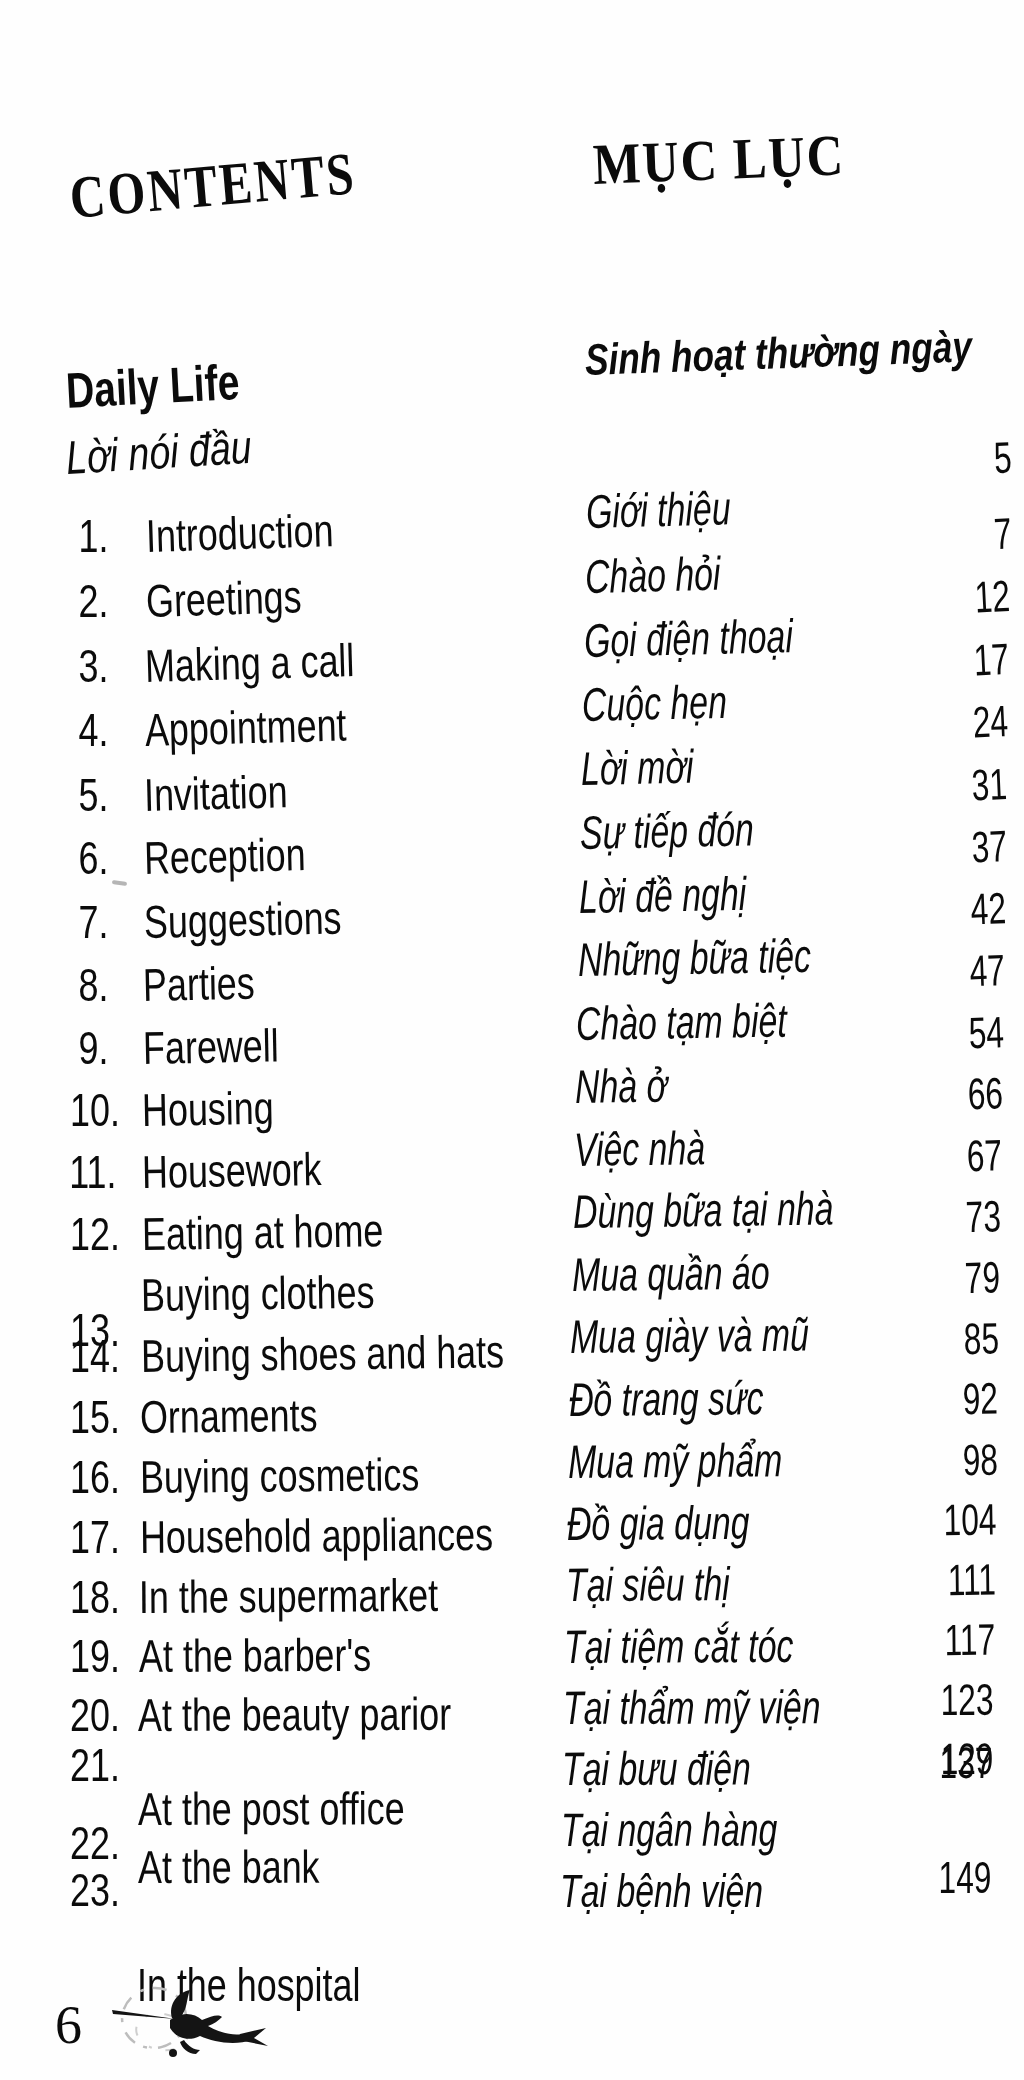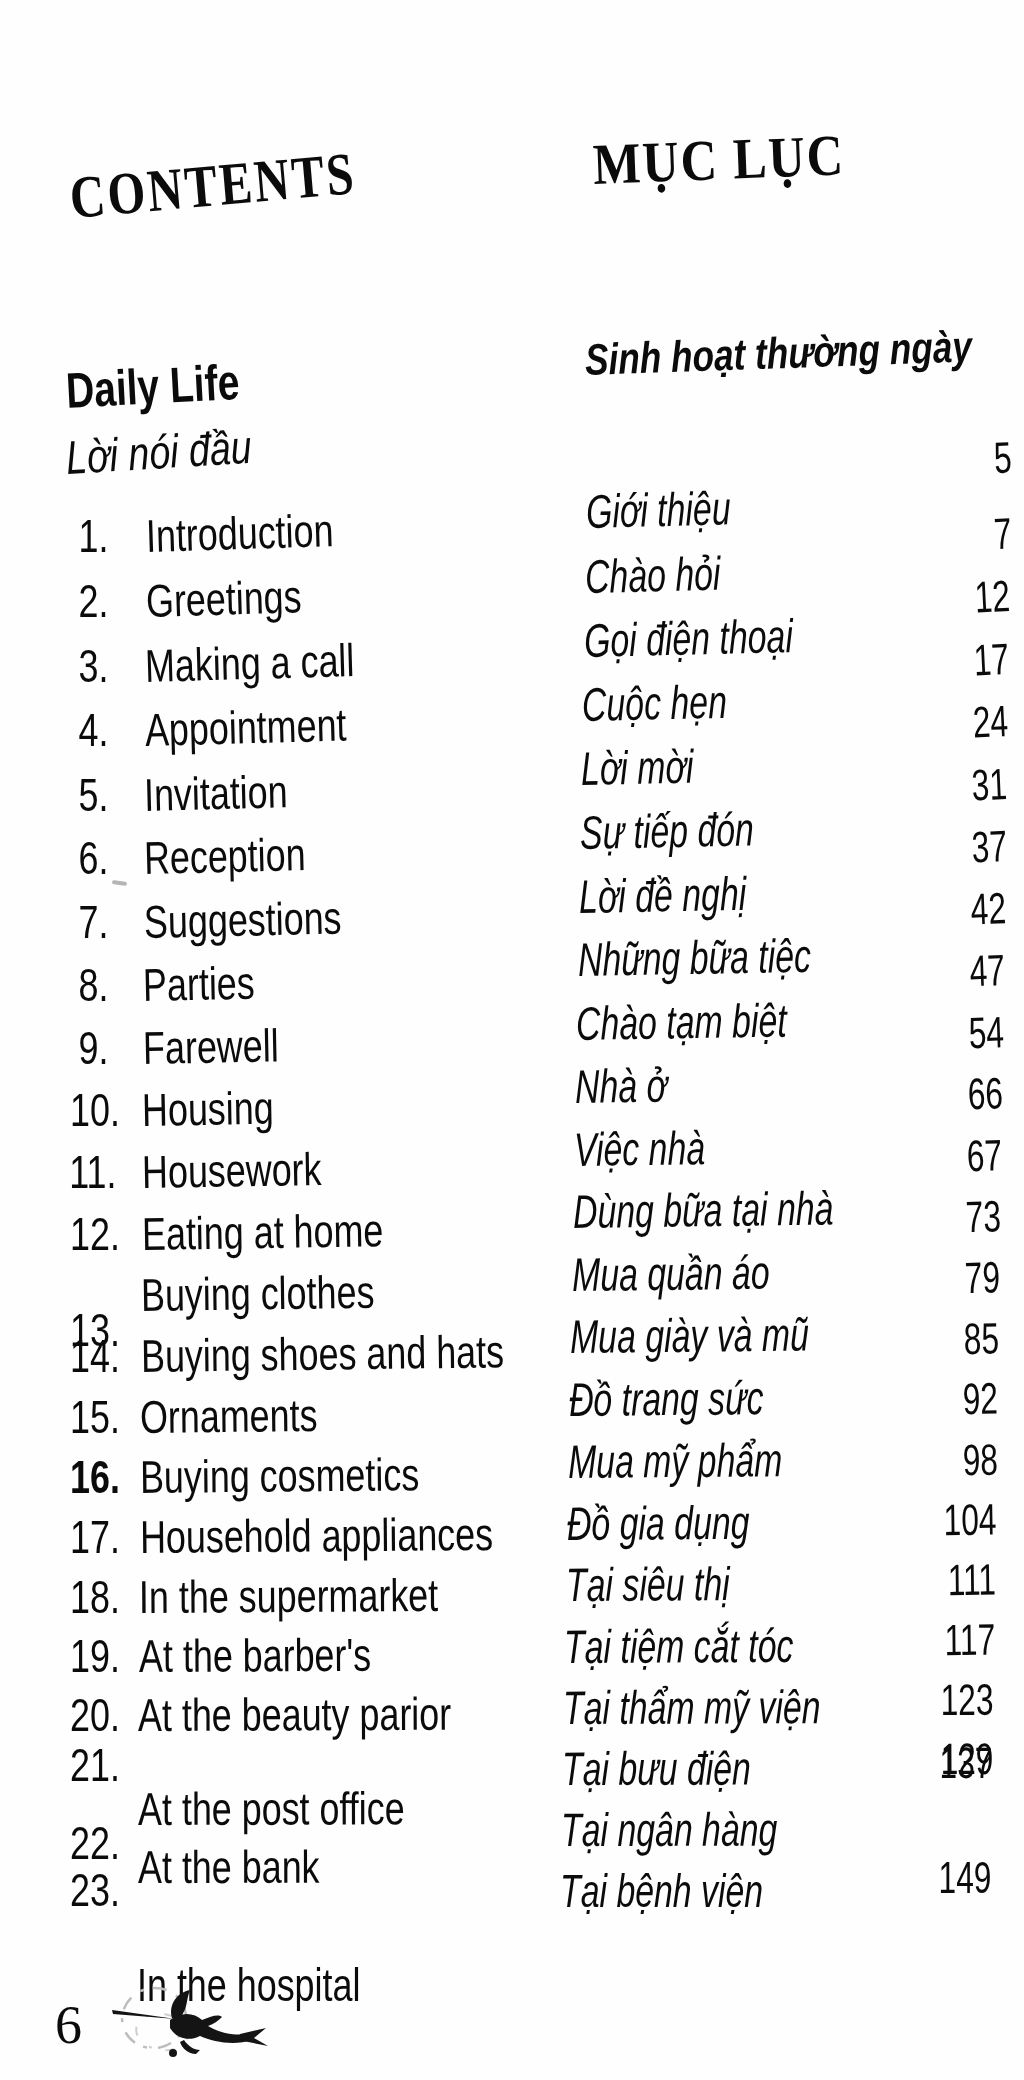--- a/index.html
+++ b/index.html
@@ -150,21 +150,21 @@
         <div class="toc-vi" style="top: 1313.46px; left: 570.4px; transform: rotate(-0.613636deg); transform-origin: 0px 50%;"><span class="cx">Mua giày và mũ</span></div>
         <div class="toc-pg" style="top: 1316.66px; right: 24.7px; transform: rotate(-1.22727deg);"><span class="cxr">85</span></div>
       </div>
       <div>
         <div class="toc-num" style="top: 1393.99px;"><span class="cxr">15.</span></div>
         <div class="toc-en" style="top: 1393.99px; left: 140.4px; transform: rotate(-0.654545deg); transform-origin: 0px 50%;"><span class="cx">Ornaments</span></div>
         <div class="toc-vi" style="top: 1375.68px; left: 569.2px; transform: rotate(-0.545455deg); transform-origin: 0px 50%;"><span class="cx">Đồ trang sức</span></div>
         <div class="toc-pg" style="top: 1377.28px; right: 25.6px; transform: rotate(-1.09091deg);"><span class="cxr">92</span></div>
       </div>
       <div>
-        <div class="toc-num" style="top: 1454.33px; font-weight: bold;"><span class="cxr">16.</span></div>
+        <div class="toc-num" style="top: 1454.33px;"><span class="cxr">16.</span></div>
         <div class="toc-en" style="top: 1454.33px; left: 140px; transform: rotate(-0.572727deg); transform-origin: 0px 50%;"><span class="cx">Buying cosmetics</span></div>
         <div class="toc-vi" style="top: 1437.72px; left: 568px; transform: rotate(-0.477273deg); transform-origin: 0px 50%;"><span class="cx">Mua mỹ phẩm</span></div>
         <div class="toc-pg" style="top: 1437.72px; right: 26.5px; transform: rotate(-0.954545deg);"><span class="cxr">98</span></div>
       </div>
       <div>
         <div class="toc-num" style="top: 1514.31px;"><span class="cxr">17.</span></div>
         <div class="toc-en" style="top: 1514.31px; left: 139.6px; transform: rotate(-0.490909deg); transform-origin: 0px 50%;"><span class="cx">Household appliances</span></div>
         <div class="toc-vi" style="top: 1499.58px; left: 566.8px; transform: rotate(-0.409091deg); transform-origin: 0px 50%;"><span class="cx">Đồ gia dụng</span></div>
         <div class="toc-pg" style="top: 1497.98px; right: 27.4px; transform: rotate(-0.818182deg);"><span class="cxr">104</span></div>
       </div>

